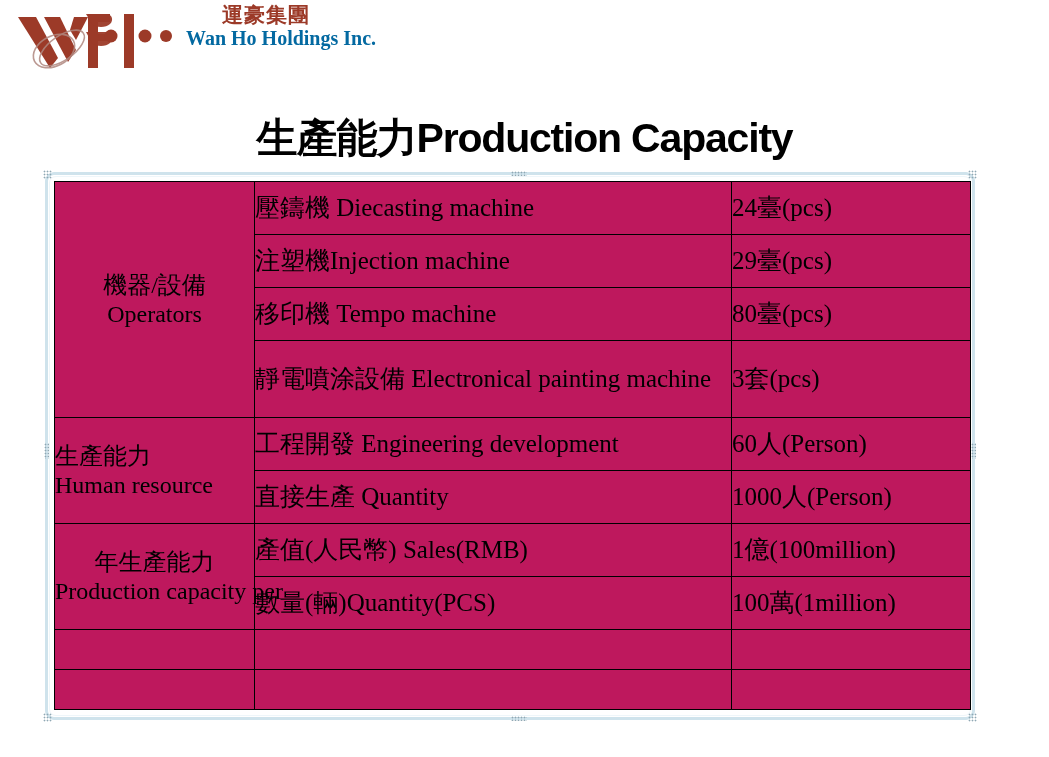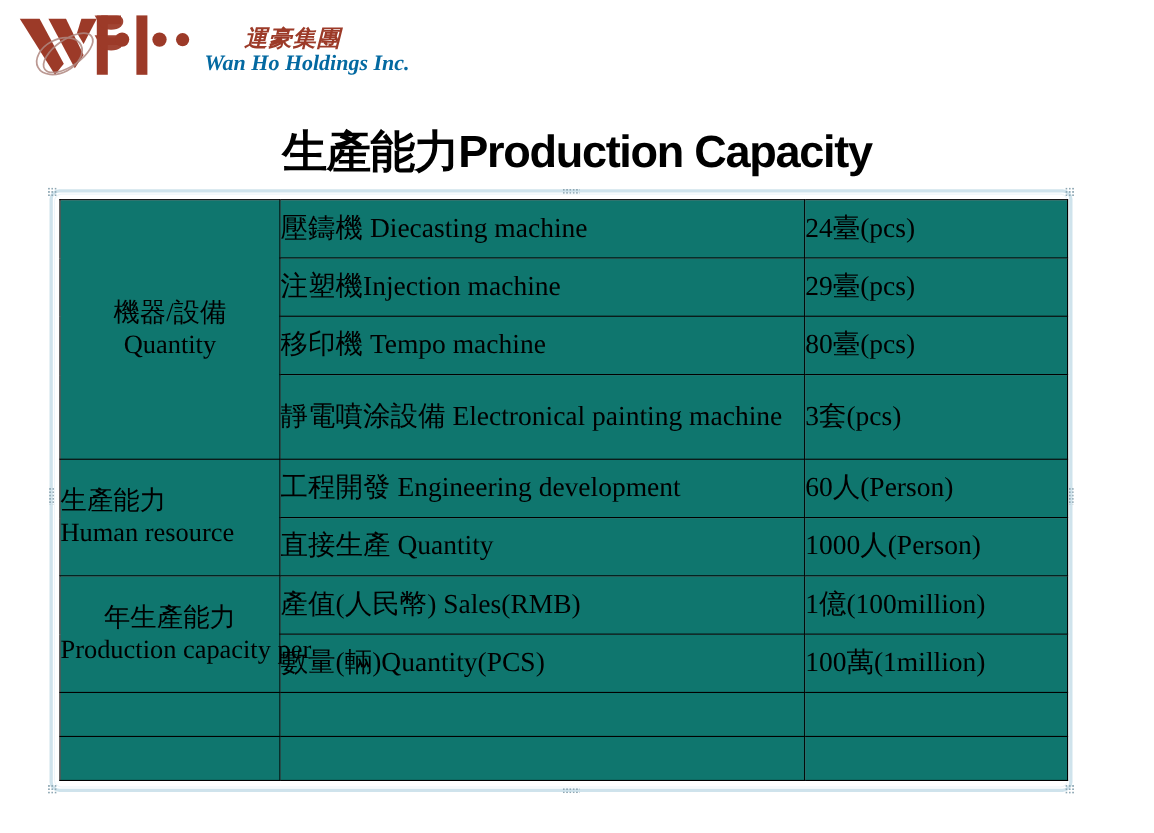--- a/index.html
+++ b/index.html
@@ -28,25 +28,24 @@
   #logo-mark {
     position: absolute;
     left: 6px;
     top: 2px;
     width: 172px;
     height: 66px;
   }
   #logo-text {
     position: absolute;
     left: 178px;
-    top: 20px;
+    top: 0;
     width: 160px;
     text-align: center;
     line-height: 1.05;
-    font-style: italic;
   }
   #logo-text .cn {
     display: block;
     font-family: "DejaVu Serif", "Liberation Serif", serif;
     font-size: 21px;
     font-weight: bold;
     letter-spacing: 1px;
     color: #9c3a28;
     white-space: nowrap;
   }
@@ -135,21 +134,21 @@
   }
   #cap-table col.c1 { width: 200px; }
   #cap-table col.c2 { width: 477px; }
   #cap-table col.c3 { width: 239px; }
 
   #cap-table td {
     border: 1.6px solid #000000;
     padding: 0;
     vertical-align: middle;
     overflow: visible;
-    background: #0f766e;
+    background: #be185d;
   }
 
   .cat-cell {
     text-align: center;
     font-size: 24px;
     line-height: 1.18;
     padding: 2px 0;
   }
   .cat-cell .cn { display: block; white-space: nowrap; }
   .cat-cell .en { display: block; white-space: nowrap; }
@@ -242,21 +241,21 @@
     <colgroup>
       <col class="c1">
         <col class="c2">
         <col class="c3">
     </colgroup>
     <tbody>
 
       <tr class="r-diecast">
         <td class="cat-cell" rowspan="4">
           <span class="cn">機器/設備</span>
-          <span class="en">Quantity</span>
+          <span class="en">Operators</span>
         </td>
         <td class="item-cell nowrap">壓鑄機 Diecasting machine</td>
         <td class="val-cell">24臺(pcs)</td>
       </tr>
       <tr class="r-inject">
         <td class="item-cell nowrap">注塑機Injection machine</td>
         <td class="val-cell">29臺(pcs)</td>
       </tr>
       <tr class="r-tempo">
         <td class="item-cell nowrap">移印機 Tempo machine</td>

